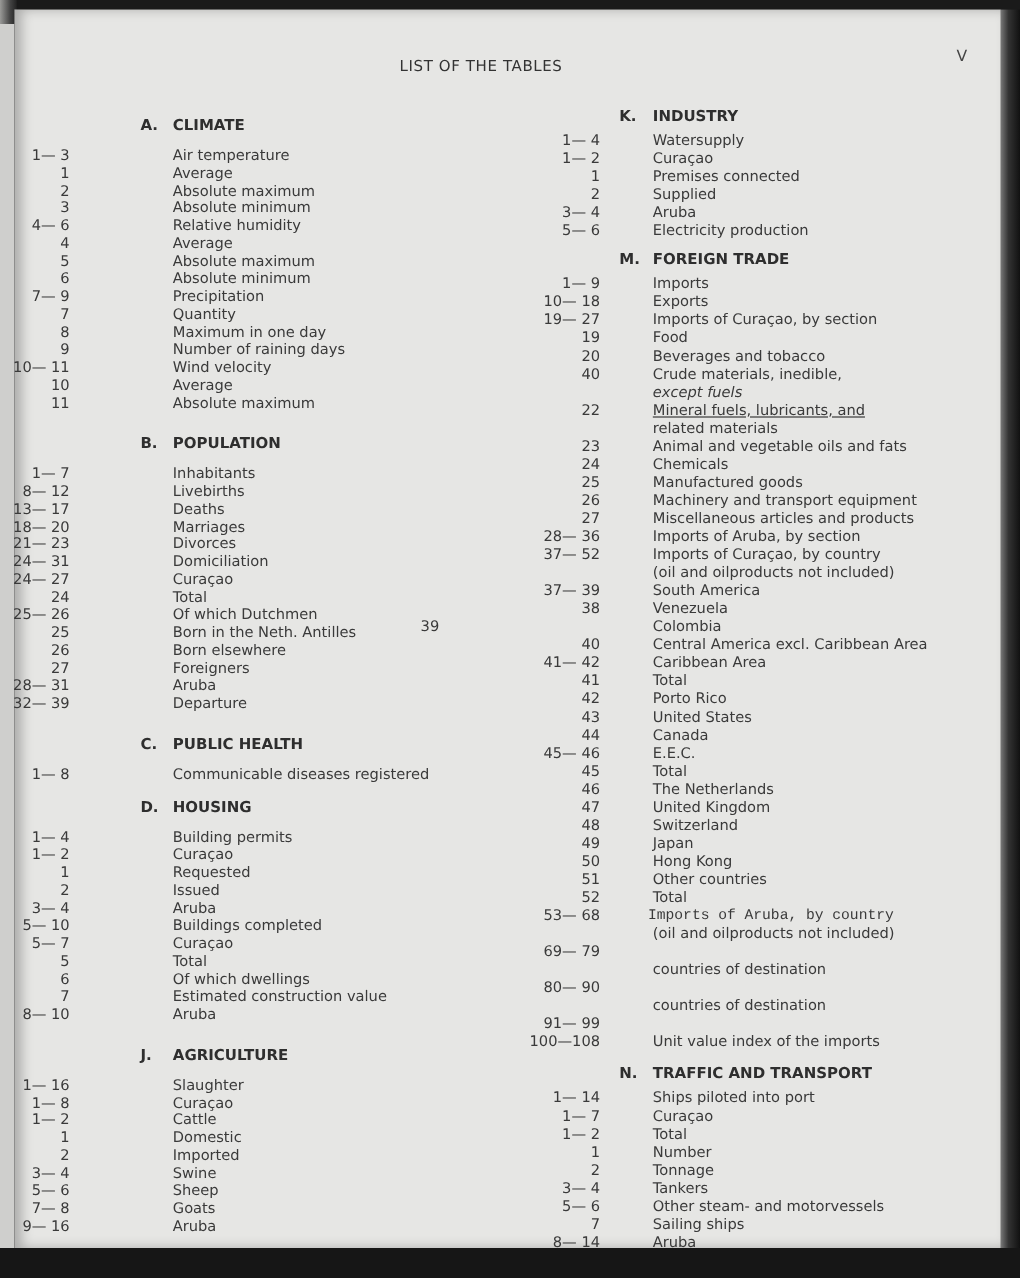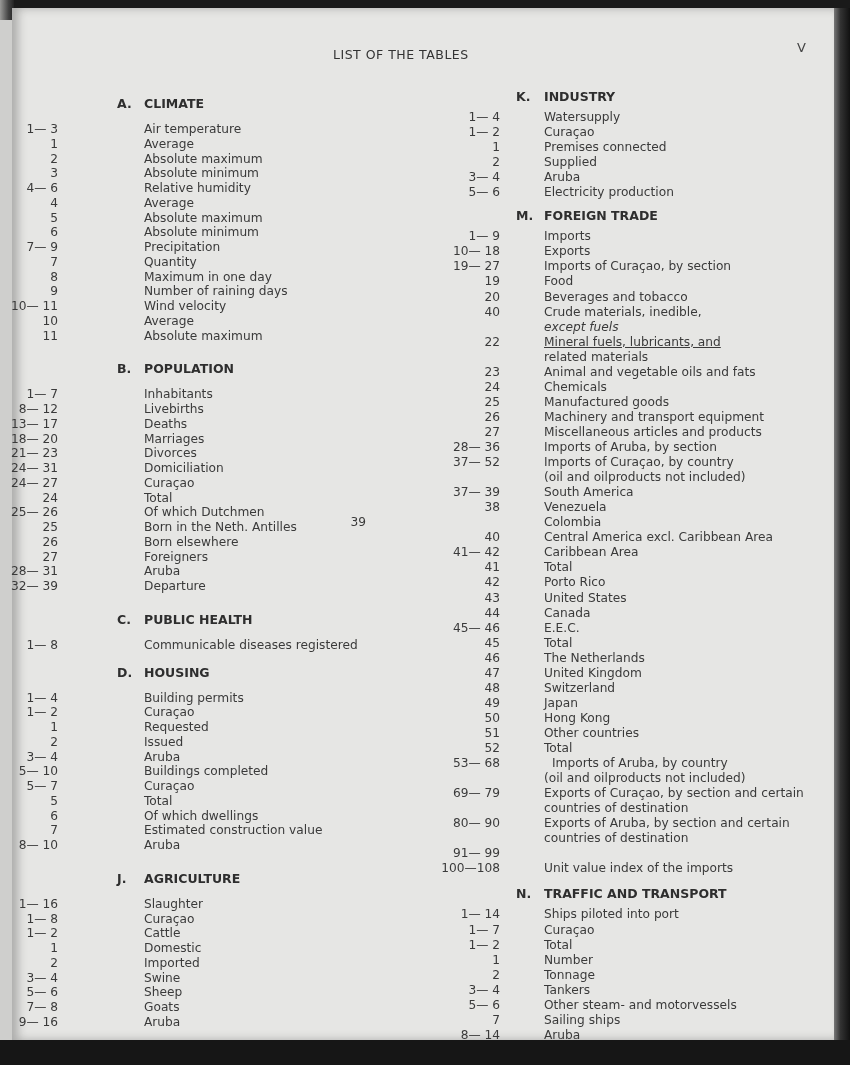--- a/index.html
+++ b/index.html
@@ -422,37 +422,35 @@
     <div class="row" style="top: 725.95px; left: 0px; width: 850px;">
       <span class="num" style="right: 350px; left: auto; position: absolute;">51</span>
       <span class="lbl" style="left: 544px;">Other countries</span>
     </div>
     <div class="row" style="top: 741px; left: 0px; width: 850px;">
       <span class="num" style="right: 350px; left: auto; position: absolute;">52</span>
       <span class="lbl" style="left: 544px;">Total</span>
     </div>
     <div class="row" style="top: 756.05px; left: 0px; width: 850px;">
       <span class="num" style="right: 350px; left: auto; position: absolute;">53— 68</span>
-      <span class="lbl" style="left: 552px;">Imports of Aruba, by country</span>
+      <span class="lbl" style="left: 540px; font-family: Liberation Mono, monospace;">Imports of Aruba, by country</span>
     </div>
     <div class="row" style="top: 771.1px; left: 0px; width: 850px;">
       <span class="num" style="right: 350px; left: auto; position: absolute;"></span>
       <span class="lbl" style="left: 544px;">(oil and oilproducts not included)</span>
     </div>
     <div class="row" style="top: 786.15px; left: 0px; width: 850px;">
       <span class="num" style="right: 350px; left: auto; position: absolute;">69— 79</span>
-      <span class="lbl" style="left: 544px;">Exports of Curaçao, by section and certain</span>
     </div>
     <div class="row" style="top: 801.2px; left: 0px; width: 850px;">
       <span class="num" style="right: 350px; left: auto; position: absolute;"></span>
       <span class="lbl" style="left: 544px;">countries of destination</span>
     </div>
     <div class="row" style="top: 816.25px; left: 0px; width: 850px;">
       <span class="num" style="right: 350px; left: auto; position: absolute;">80— 90</span>
-      <span class="lbl" style="left: 544px;">Exports of Aruba, by section and certain</span>
     </div>
     <div class="row" style="top: 831.3px; left: 0px; width: 850px;">
       <span class="num" style="right: 350px; left: auto; position: absolute;"></span>
       <span class="lbl" style="left: 544px;">countries of destination</span>
     </div>
     <div class="row" style="top: 846.35px; left: 0px; width: 850px;">
       <span class="num" style="right: 350px; left: auto; position: absolute;">91— 99</span>
     </div>
     <div class="row" style="top: 861.4px; left: 0px; width: 850px;">
       <span class="num" style="right: 350px; left: auto; position: absolute;">100—108</span>

